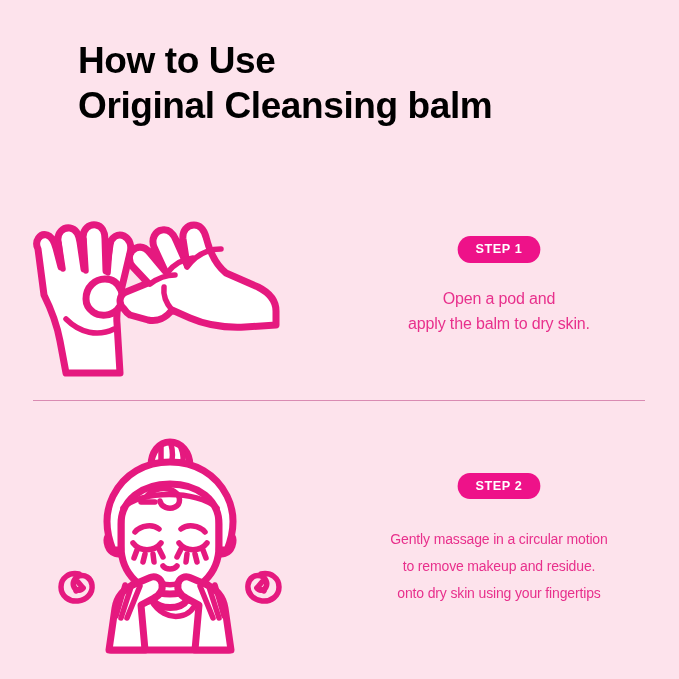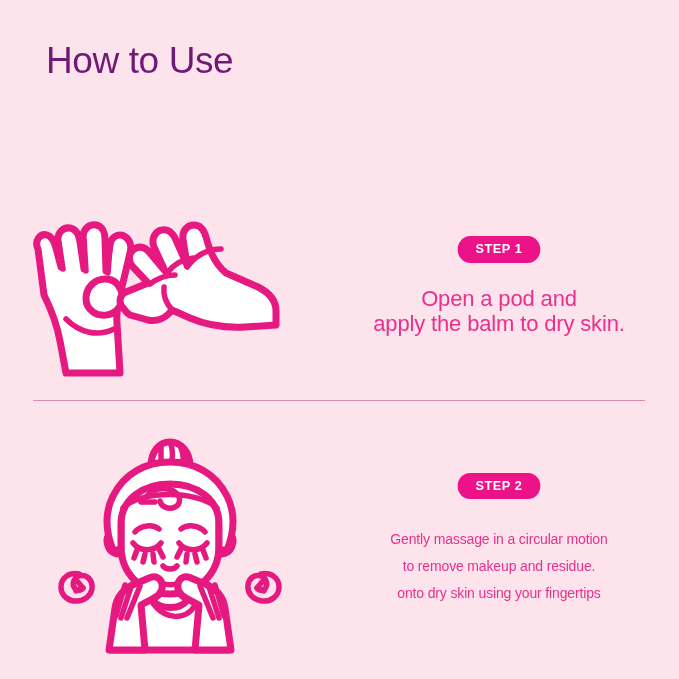--- a/index.html
+++ b/index.html
@@ -13,26 +13,27 @@
   }
 
   
   .heading {
     position:absolute;
     left:46px;
     top:38px;
     width:600px;
   }
   .heading .line {
-    color:#701a75;
-    font-weight:normal;
+    color:#000000;
+    font-weight:bold;
     font-size:37px;
     line-height:45px;
     letter-spacing:-0.4px;
     white-space:nowrap;
+    margin-left:32px;
   }
 
   
   .step-row {
     position:absolute;
     left:0;
     width:679px;
     display:flex;
     align-items:center;
   }
@@ -69,21 +70,21 @@
     display:inline-block;
     line-height:1.15;
     white-space:nowrap;
     transform:scaleX(0.94);
   }
   #step-row-1 .badge { margin-bottom:23px; }
   #step-row-2 .badge { margin-bottom:27px; }
 
   .desc {
     color:#E8308C;
-    font-size:22px;
+    font-size:16px;
     line-height:25px;
     text-align:center;
     letter-spacing:-0.15px;
     white-space:nowrap;
   }
   #step-row-2 .desc { font-size:14px; line-height:27px; }
 
   
   .divider {
     position:absolute;
@@ -104,20 +105,21 @@
     stroke-linejoin:round;
   }
   .ln-thin { stroke-width:5.5; }
   .fillw { fill:#FFFFFF; }
 </style>
 </head>
 <body>
 
 <div class="heading">
   <div class="line">How to Use</div>
+  <div class="line">Original Cleansing balm</div>
 </div>
 
 <div class="step-row" id="step-row-1">
 
   <div class="art-cell">
     <svg class="art" width="300" height="190" viewBox="0 0 300 190">
 
       <g>
 
         <path class="ln fillw" d="M18,58

